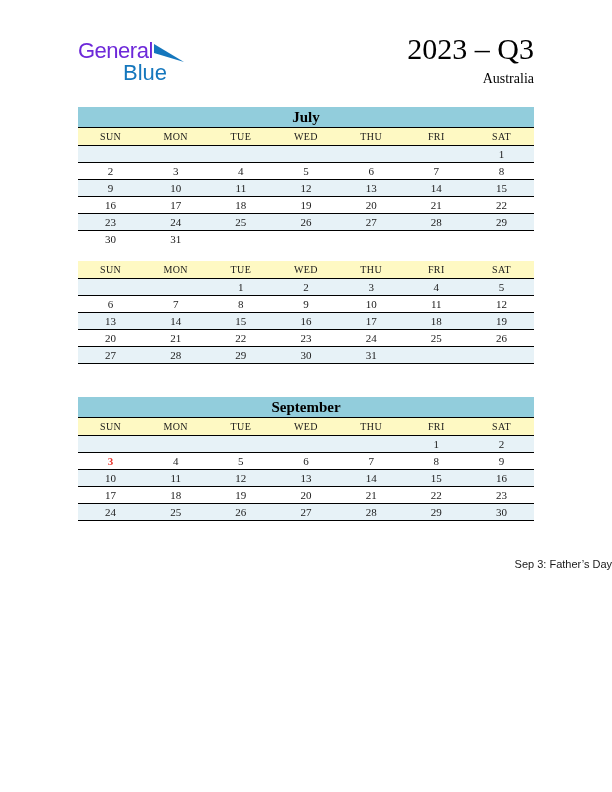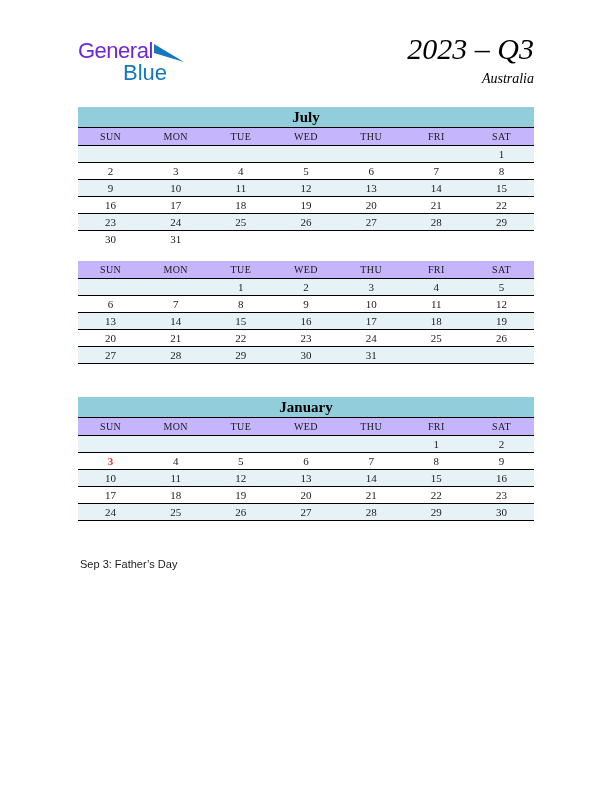--- a/index.html
+++ b/index.html
@@ -18,49 +18,49 @@
   
   .header{
     display:flex;justify-content:space-between;align-items:flex-start;
     padding:32px 78px 0 78px;
   }
   .logo{font-family:"Liberation Sans","DejaVu Sans",sans-serif;line-height:1;margin-top:8px;}
   .logo-line1{display:flex;align-items:flex-start;}
   .logo-general{font-size:22px;color:#6d28d9;letter-spacing:-0.5px;}
   .logo-flag{margin-left:1px;margin-top:3px;}
   .logo-blue{font-size:22px;color:var(--logoblue);margin-left:45px;margin-top:-4px;}
-  .title-block{text-align:right;font-style:italic;}
+  .title-block{text-align:right;}
   .quarter-title{font-size:30px;line-height:33px;color:#000;}
   .region-subtitle{font-size:14px;line-height:26px;margin-top:1px;color:#000;}
   
   .months{width:456px;margin:15px auto 0 auto;}
   .month{width:456px;font-family:Liberation Serif, serif;}
   .months .month:nth-child(2){margin-top:14px;}
   .months .month:nth-child(3){margin-top:33px;}
   .month-title{
     background:var(--teal);height:20px;line-height:20px;text-align:center;
     font-weight:bold;font-size:15px;color:#000;border-bottom:1px solid var(--line);
   }
   .weekday-row{
     display:grid;grid-template-columns:repeat(7,1fr);height:17px;
-    border-bottom:1px solid var(--line);align-items:center;background:#c4b5fd;
+    border-bottom:1px solid var(--line);align-items:center;background:#fef9c3;
   }
   .weekday{text-align:center;font-size:10px;letter-spacing:0.4px;color:#1a1a1a;}
   .week-row{
     display:grid;grid-template-columns:repeat(7,1fr);height:16px;
     border-bottom:1px solid var(--line);align-items:center;background:#fff;
   }
   .week-row.alt{background:var(--rowblue);}
   .week-row.no-bottom{border-bottom:none;}
   .day{text-align:center;font-size:11px;color:#212121;}
   .day.holiday{color:var(--red);font-weight:bold;}
   
   .footer-note{
     font-family:"Liberation Sans","DejaVu Sans",sans-serif;
-    font-size:11px;color:#1a1a1a;margin:37px 0 0 80px;
+    font-size:11px;color:#1a1a1a;margin:37px 0 0 80px;text-align:right;
   }
 </style>
 </head>
 <body>
 
 <div class="page">
 
   <div class="header">
     <div class="logo">
       <div class="logo-line1">
@@ -197,21 +197,21 @@
           <span class="day">27</span>
           <span class="day">28</span>
           <span class="day">29</span>
           <span class="day">30</span>
           <span class="day">31</span>
           <span class="day"></span>
           <span class="day"></span>
         </div>
       </section>
       <section class="month">
-        <div class="month-title">January</div>
+        <div class="month-title">September</div>
         <div class="weekday-row">
           <span class="weekday">SUN</span>
           <span class="weekday">MON</span>
           <span class="weekday">TUE</span>
           <span class="weekday">WED</span>
           <span class="weekday">THU</span>
           <span class="weekday">FRI</span>
           <span class="weekday">SAT</span>
         </div>
         <div class="week-row alt">

